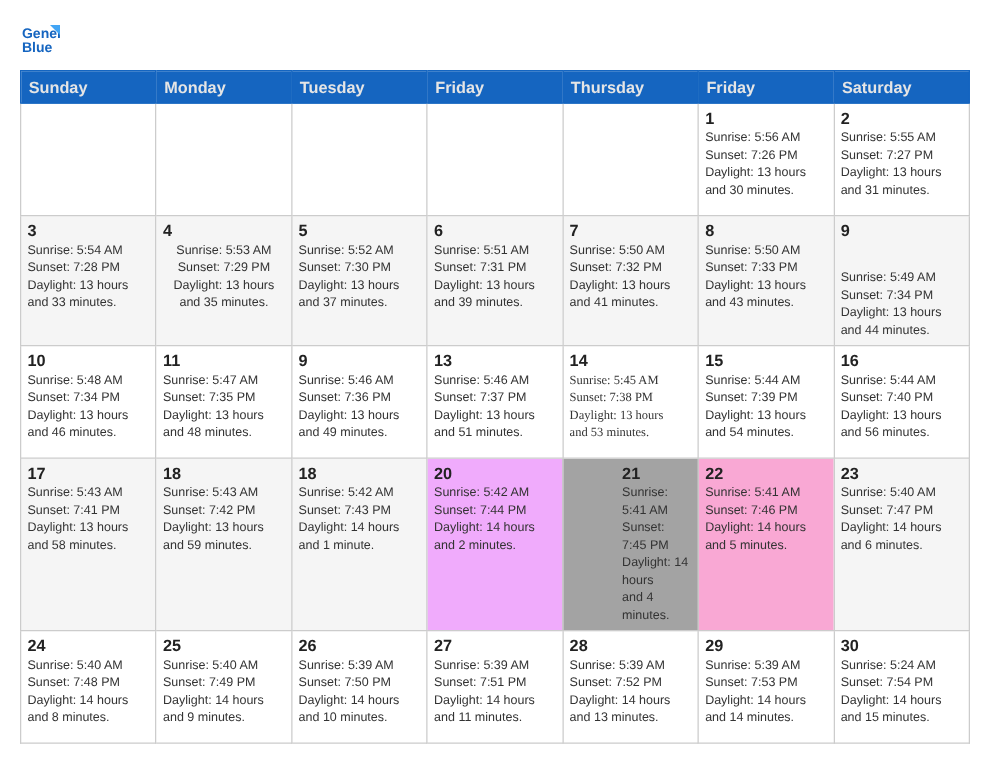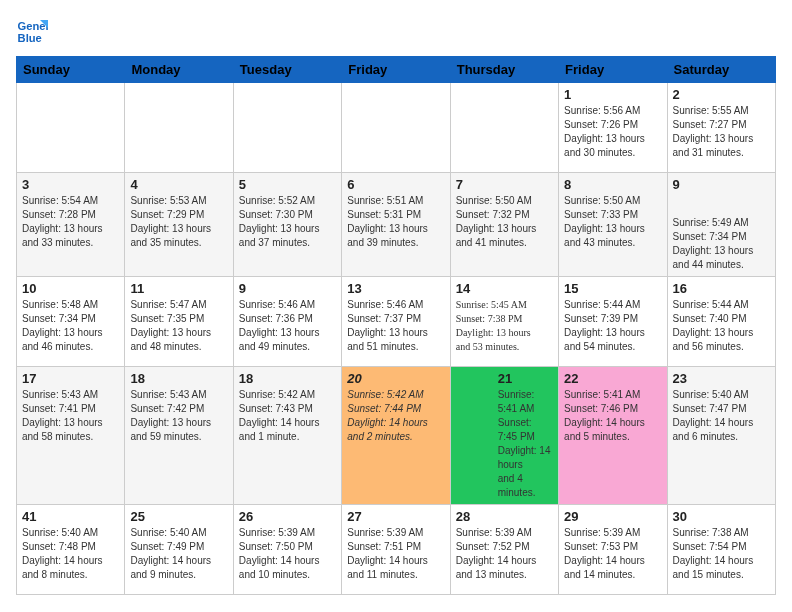--- a/index.html
+++ b/index.html
@@ -37,21 +37,21 @@
       font-size: 14px;
       color: #444;
     }
     .calendar-table {
       width: 100%;
       border-collapse: collapse;
       table-layout: fixed;
     }
     .calendar-table th {
       background-color: #1565c0;
-      color: #000000;
+      color: #e5e5e5;
       text-align: left;
       padding: 5px 6px;
       font-size: 13px;
       border: 1px solid #1565c0;
     }
     .calendar-table td {
       border: 1px solid #ccc;
       vertical-align: top;
       padding: 4px 5px;
       height: 90px;
@@ -137,36 +137,36 @@
       <tr>
         <td style="background: rgb(245, 245, 245);">
           <span class="day-number">3</span>
           <div class="day-info" style="white-space: pre-line;">Sunrise: 5:54 AM
 Sunset: 7:28 PM
 Daylight: 13 hours
 and 33 minutes.</div>
         </td>
         <td style="background: rgb(245, 245, 245);">
           <span class="day-number">4</span>
-          <div class="day-info" style="white-space: pre-line;">Sunrise: 5:53 AM
+          <div class="day-info" style="white-space: pre-line; text-align: center;">Sunrise: 5:53 AM
 Sunset: 7:29 PM
 Daylight: 13 hours
 and 35 minutes.</div>
         </td>
         <td style="background: rgb(245, 245, 245);">
           <span class="day-number">5</span>
           <div class="day-info" style="white-space: pre-line;">Sunrise: 5:52 AM
 Sunset: 7:30 PM
 Daylight: 13 hours
 and 37 minutes.</div>
         </td>
         <td style="background: rgb(245, 245, 245);">
           <span class="day-number">6</span>
           <div class="day-info" style="white-space: pre-line;">Sunrise: 5:51 AM
-Sunset: 5:31 PM
+Sunset: 7:31 PM
 Daylight: 13 hours
 and 39 minutes.</div>
         </td>
         <td style="background: rgb(245, 245, 245);">
           <span class="day-number">7</span>
           <div class="day-info" style="white-space: pre-line;">Sunrise: 5:50 AM
 Sunset: 7:32 PM
 Daylight: 13 hours
 and 41 minutes.</div>
         </td>
@@ -251,28 +251,28 @@
 Daylight: 13 hours
 and 59 minutes.</div>
         </td>
         <td style="background: rgb(245, 245, 245);">
           <span class="day-number">18</span>
           <div class="day-info" style="white-space: pre-line;">Sunrise: 5:42 AM
 Sunset: 7:43 PM
 Daylight: 14 hours
 and 1 minute.</div>
         </td>
-        <td style="background: #fdba74; font-style: italic;">
+        <td style="background: #f0abfc;">
           <span class="day-number">20</span>
           <div class="day-info" style="white-space: pre-line;">Sunrise: 5:42 AM
 Sunset: 7:44 PM
 Daylight: 14 hours
 and 2 minutes.</div>
         </td>
-        <td style="background: #22c55e; padding-left: 47px;">
+        <td style="background: #a3a3a3; padding-left: 47px;">
           <span class="day-number">21</span>
           <div class="day-info" style="white-space: pre-line;">Sunrise: 5:41 AM
 Sunset: 7:45 PM
 Daylight: 14 hours
 and 4 minutes.</div>
         </td>
         <td style="background: #f9a8d4;">
           <span class="day-number">22</span>
           <div class="day-info" style="white-space: pre-line;">Sunrise: 5:41 AM
 Sunset: 7:46 PM
@@ -282,21 +282,21 @@
         <td style="background: rgb(245, 245, 245);">
           <span class="day-number">23</span>
           <div class="day-info" style="white-space: pre-line;">Sunrise: 5:40 AM
 Sunset: 7:47 PM
 Daylight: 14 hours
 and 6 minutes.</div>
         </td>
       </tr>
       <tr>
         <td>
-          <span class="day-number">41</span>
+          <span class="day-number">24</span>
           <div class="day-info" style="white-space: pre-line;">Sunrise: 5:40 AM
 Sunset: 7:48 PM
 Daylight: 14 hours
 and 8 minutes.</div>
         </td>
         <td>
           <span class="day-number">25</span>
           <div class="day-info" style="white-space: pre-line;">Sunrise: 5:40 AM
 Sunset: 7:49 PM
 Daylight: 14 hours
@@ -325,20 +325,20 @@
         </td>
         <td>
           <span class="day-number">29</span>
           <div class="day-info" style="white-space: pre-line;">Sunrise: 5:39 AM
 Sunset: 7:53 PM
 Daylight: 14 hours
 and 14 minutes.</div>
         </td>
         <td>
           <span class="day-number">30</span>
-          <div class="day-info" style="white-space: pre-line;">Sunrise: 7:38 AM
+          <div class="day-info" style="white-space: pre-line;">Sunrise: 5:24 AM
 Sunset: 7:54 PM
 Daylight: 14 hours
 and 15 minutes.</div>
         </td>
       </tr>
     </tbody>
 </table>
 
 </body></html>

